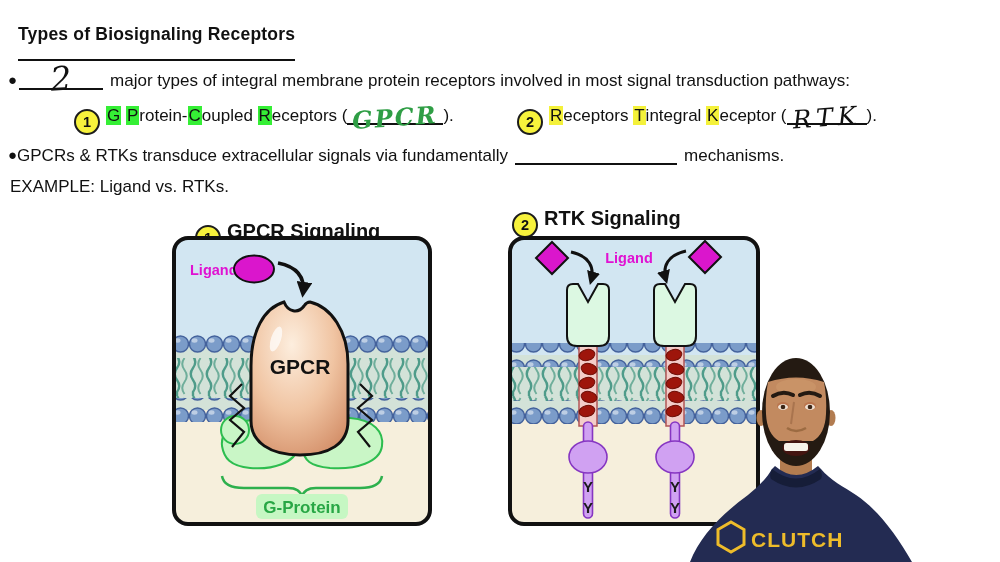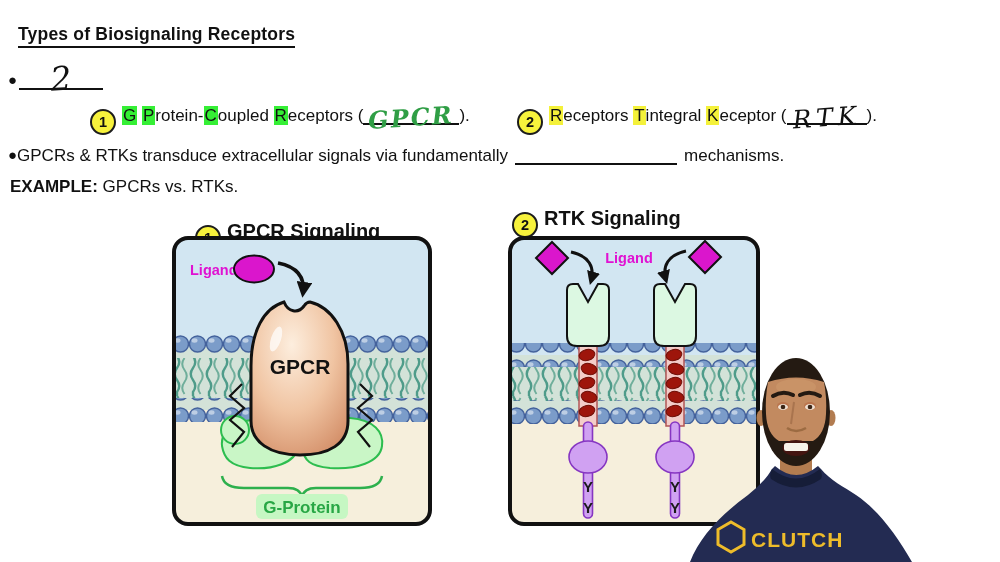--- a/index.html
+++ b/index.html
@@ -6,21 +6,21 @@
   body{
     width:1000px;height:562px;position:relative;overflow:hidden;
     background:#ffffff;color:#111;
     font-family:"Liberation Sans",sans-serif;
   }
   .abs{position:absolute}
   .row{position:absolute;white-space:nowrap;font-size:17px;line-height:26px}
   .title{
     position:absolute;left:18px;top:24px;
     font-size:17.5px;font-weight:bold;letter-spacing:.2px;
-    border-bottom:2.5px solid #111;padding-bottom:1px;
+    border-bottom:2.5px solid #111;padding-bottom:14px;
   }
   .bullet{font-size:15px;vertical-align:1px;margin-right:2px}
   .hl-g{background:#35ef35;padding:0 1px}
   .hl-y{background:#f4f13a;padding:0 1px}
   .badge{
     display:inline-block;width:22px;height:22px;border-radius:50%;
     background:#f7f23c;border:2px solid #1c1c1c;box-sizing:content-box;
     text-align:center;line-height:22px;font-size:14.5px;font-weight:bold;
     vertical-align:-6px;margin-right:6px;
   }
@@ -30,37 +30,37 @@
   }
   .hw{
     position:absolute;left:50%;bottom:-7px;transform:translateX(-50%) rotate(-4deg);
     font-family:"DejaVu Serif",serif;font-style:italic;line-height:1;white-space:nowrap;
   }
   .hw-2{font-size:33px;color:#111}
   .hw-gpcr{font-size:24px;color:#2f9e45;letter-spacing:2px;font-weight:bold}
   .hw-rtk{font-size:25px;color:#111;letter-spacing:5px}
   .dg-heading{position:absolute;font-size:20px;font-weight:bold;white-space:nowrap;line-height:26px}
   .dg-heading .badge{vertical-align:-5px}
-  .example-label{font-weight:bold}
+  .example-label{font-weight:normal}
   svg text{font-family:"Liberation Sans",sans-serif}
 </style>
 </head>
 <body>
 
 <div class="title">Types of Biosignaling Receptors</div>
 
-<div class="row" style="left:8px;top:62px"><span class="bullet">●</span><span class="blank" style="width:84px;height:26px"><span class="hw hw-2">2</span></span></div>
-
-<div class="row" style="left:90px;top:101px"><span class="badge">1</span><span class="hl-g">G</span><span> </span><span class="hl-g">P</span><span>rotein-</span><span class="hl-g">C</span><span>oupled </span><span class="hl-g">R</span><span>eceptors (</span><span class="blank" style="width:96px"><span class="hw hw-gpcr">GPCR</span></span><span>).</span></div>
+<div class="row" style="left:8px;top:62px"><span class="bullet">●</span><span class="blank" style="width:84px;height:26px"><span class="hw hw-2">2</span></span><span style="margin-left:7px">major types of integral membrane protein receptors involved in most signal transduction pathways:</span></div>
+
+<div class="row" style="left:74px;top:101px"><span class="badge">1</span><span class="hl-g">G</span><span> </span><span class="hl-g">P</span><span>rotein-</span><span class="hl-g">C</span><span>oupled </span><span class="hl-g">R</span><span>eceptors (</span><span class="blank" style="width:96px"><span class="hw hw-gpcr">GPCR</span></span><span>).</span></div>
 
 <div class="row" style="left:517px;top:101px"><span class="badge">2</span><span class="hl-y">R</span><span>eceptors </span><span class="hl-y">T</span><span>integral </span><span class="hl-y">K</span><span>eceptor (</span><span class="blank" style="width:80px"><span class="hw hw-rtk">RTK</span></span><span>).</span></div>
 
 <div class="row" style="left:8px;top:141px"><span class="bullet" style="margin-right:0">●</span><span>GPCRs &amp; RTKs transduce extracellular signals via fundamentally</span><span class="blank" style="width:162px;margin:0 7px"></span><span>mechanisms.</span></div>
 
-<div class="row" style="left:10px;top:174px"><span class="example-label">EXAMPLE:</span> <span>GPCRs vs. RTKs.</span></div>
+<div class="row" style="left:10px;top:174px"><span class="example-label">EXAMPLE:</span> <span>Ligand vs. RTKs.</span></div>
 
 <div class="dg-heading" style="left:195px;top:218px"><span class="badge">1</span><span>GPCR Signaling</span></div>
 
 <div class="dg-heading" style="left:512px;top:205px"><span class="badge">2</span><span>RTK Signaling</span></div>
 
 <svg class="abs" style="left:172px;top:236px" width="260" height="290" viewBox="0 0 260 290">
   <defs>
     <clipPath id="gclip1">
         <rect x="2" y="2" width="256" height="286" rx="14"></rect>
       </clipPath>

